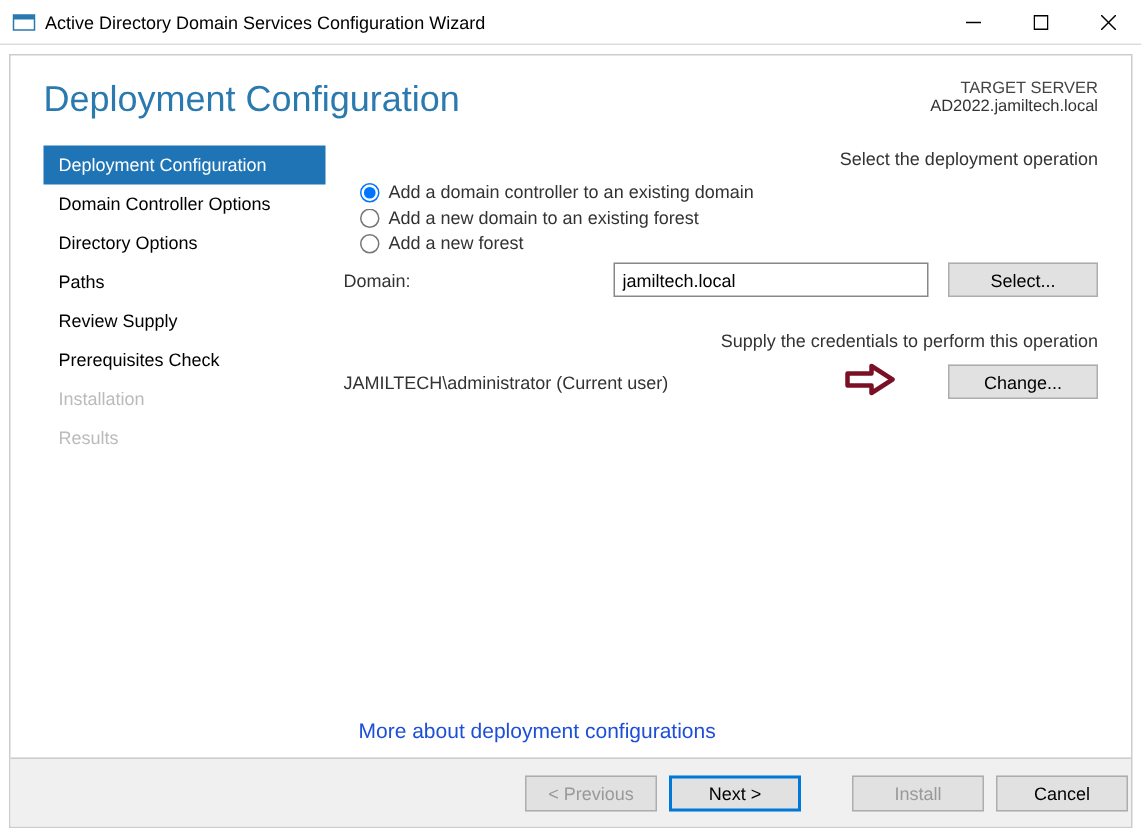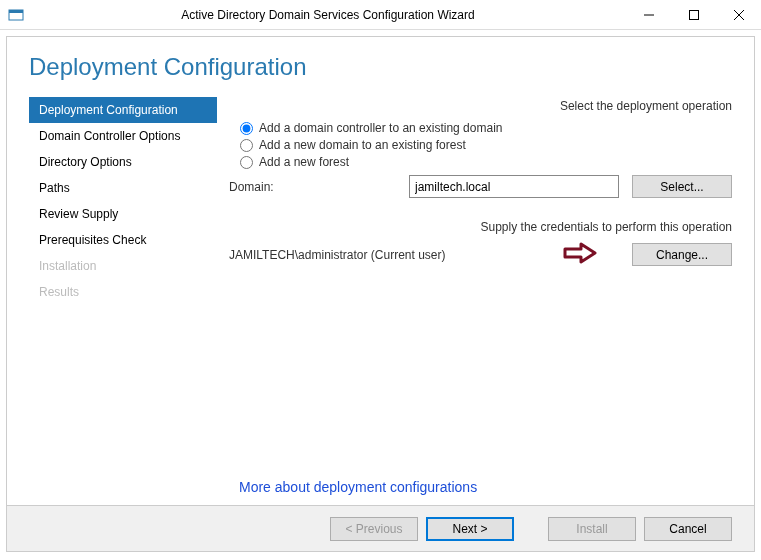--- a/index.html
+++ b/index.html
@@ -17,21 +17,21 @@
     align-items: center;
     border-bottom: 1px solid #ddd;
     background: #fff;
   }
   .titlebar .app-icon {
     width: 16px; height: 16px;
     margin: 0 6px 0 8px;
     display: inline-flex;
     align-items: center; justify-content: center;
   }
-  .titlebar .title { flex: 1; font-size: 12px; color: #000; text-align: center; }
+  .titlebar .title { flex: 1; font-size: 12px; color: #000; }
   .win-controls { display: flex; height: 100%; }
   .win-btn {
     width: 45px; height: 30px;
     display: flex; align-items: center; justify-content: center;
     font-family: "Segoe UI Symbol", sans-serif;
     font-size: 10px;
     color: #000;
   }
   .content-frame {
     border: 1px solid #ccc;
@@ -98,21 +98,21 @@
   }
   .footer {
     position: absolute;
     left: 0; right: 0; bottom: 0;
     height: 46px;
     border-top: 1px solid #ccc;
     background: #f0f0f0;
     display: flex;
     align-items: center;
     justify-content: flex-end;
-    padding-right: 22px;
+    padding-right: 2px;
     gap: 8px;
   }
   .footer .spacer { width: 18px; }
   .nav-btn {
     width: 88px; height: 24px;
     font-size: 12px;
     background: #e1e1e1;
     border: 1px solid #adadad;
     cursor: pointer;
   }
@@ -147,20 +147,24 @@
           <line x1="10" y1="0" x2="0" y2="10" stroke="#000" stroke-width="1"></line>
         </svg>
     </div>
   </div>
 </div>
 
 <div class="content-frame">
 
   <div class="header-row">
     <div class="page-title">Deployment Configuration</div>
+    <div class="target-box">
+      <div class="tlabel">TARGET SERVER</div>
+      <div>AD2022.jamiltech.local</div>
+    </div>
   </div>
 
   <div class="body-row">
 
     <div class="sidebar">
       <div class="sidebar-item selected">Deployment Configuration</div>
       <div class="sidebar-item">Domain Controller Options</div>
       <div class="sidebar-item">Directory Options</div>
       <div class="sidebar-item">Paths</div>
       <div class="sidebar-item">Review Supply</div>

